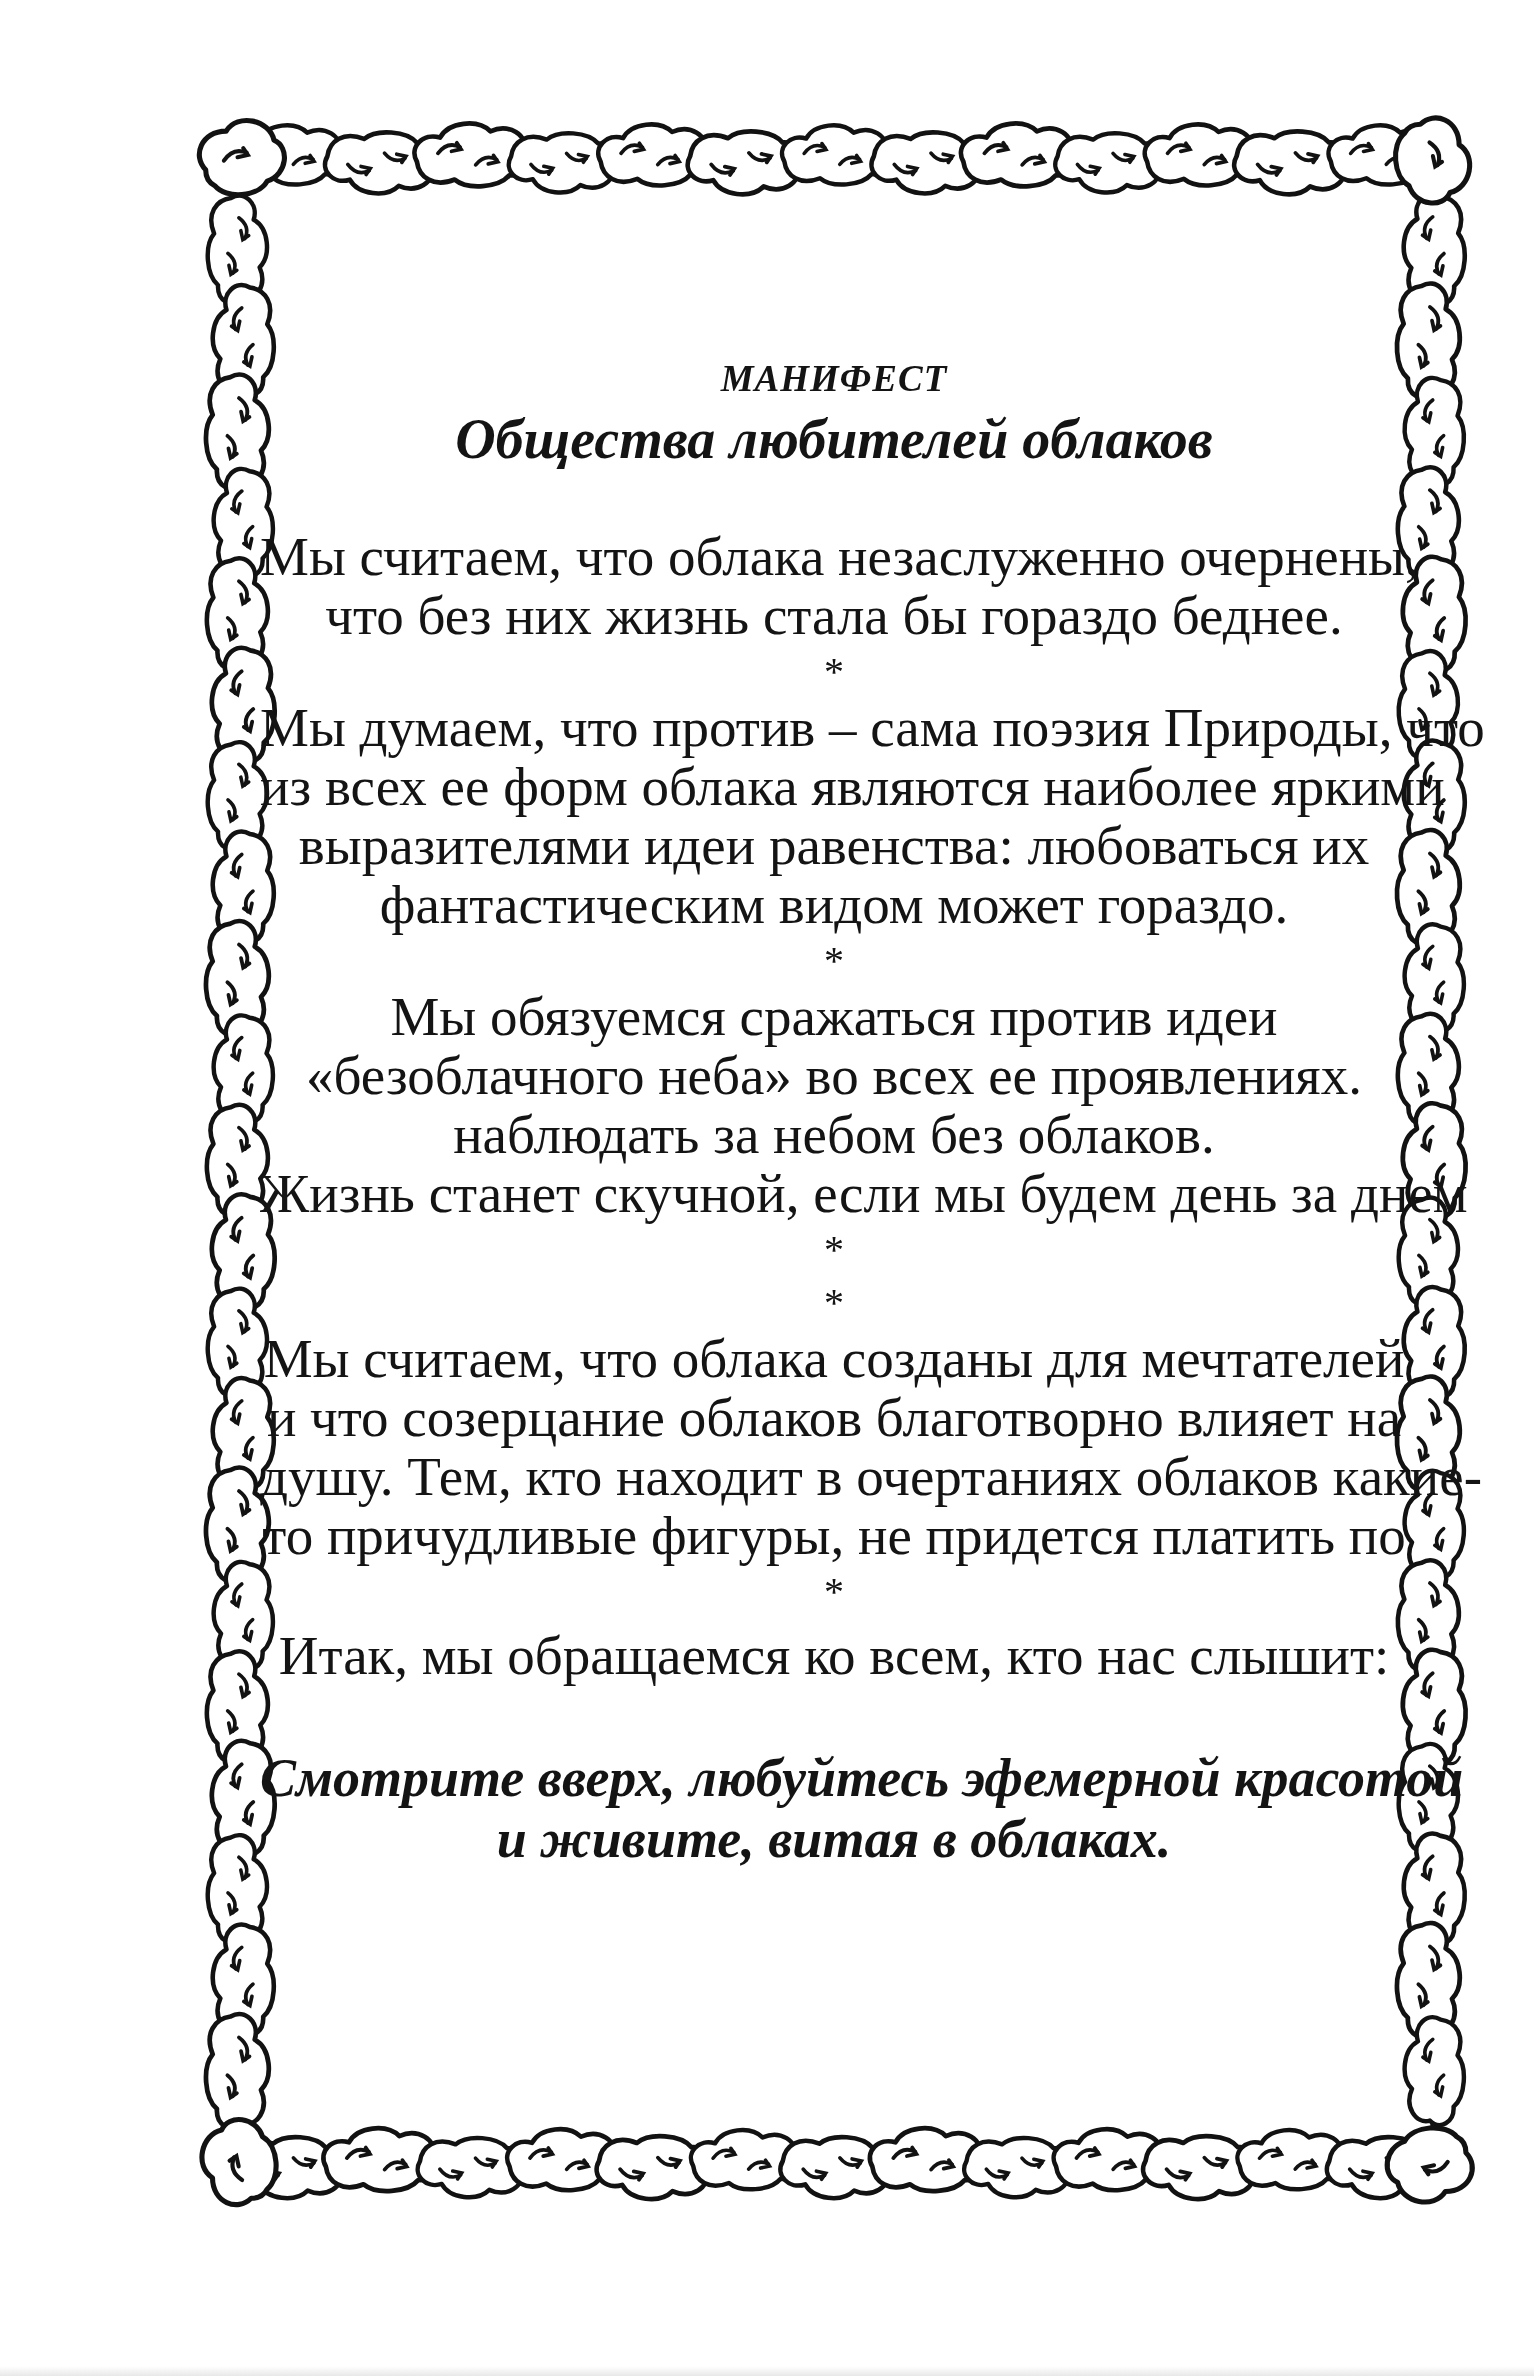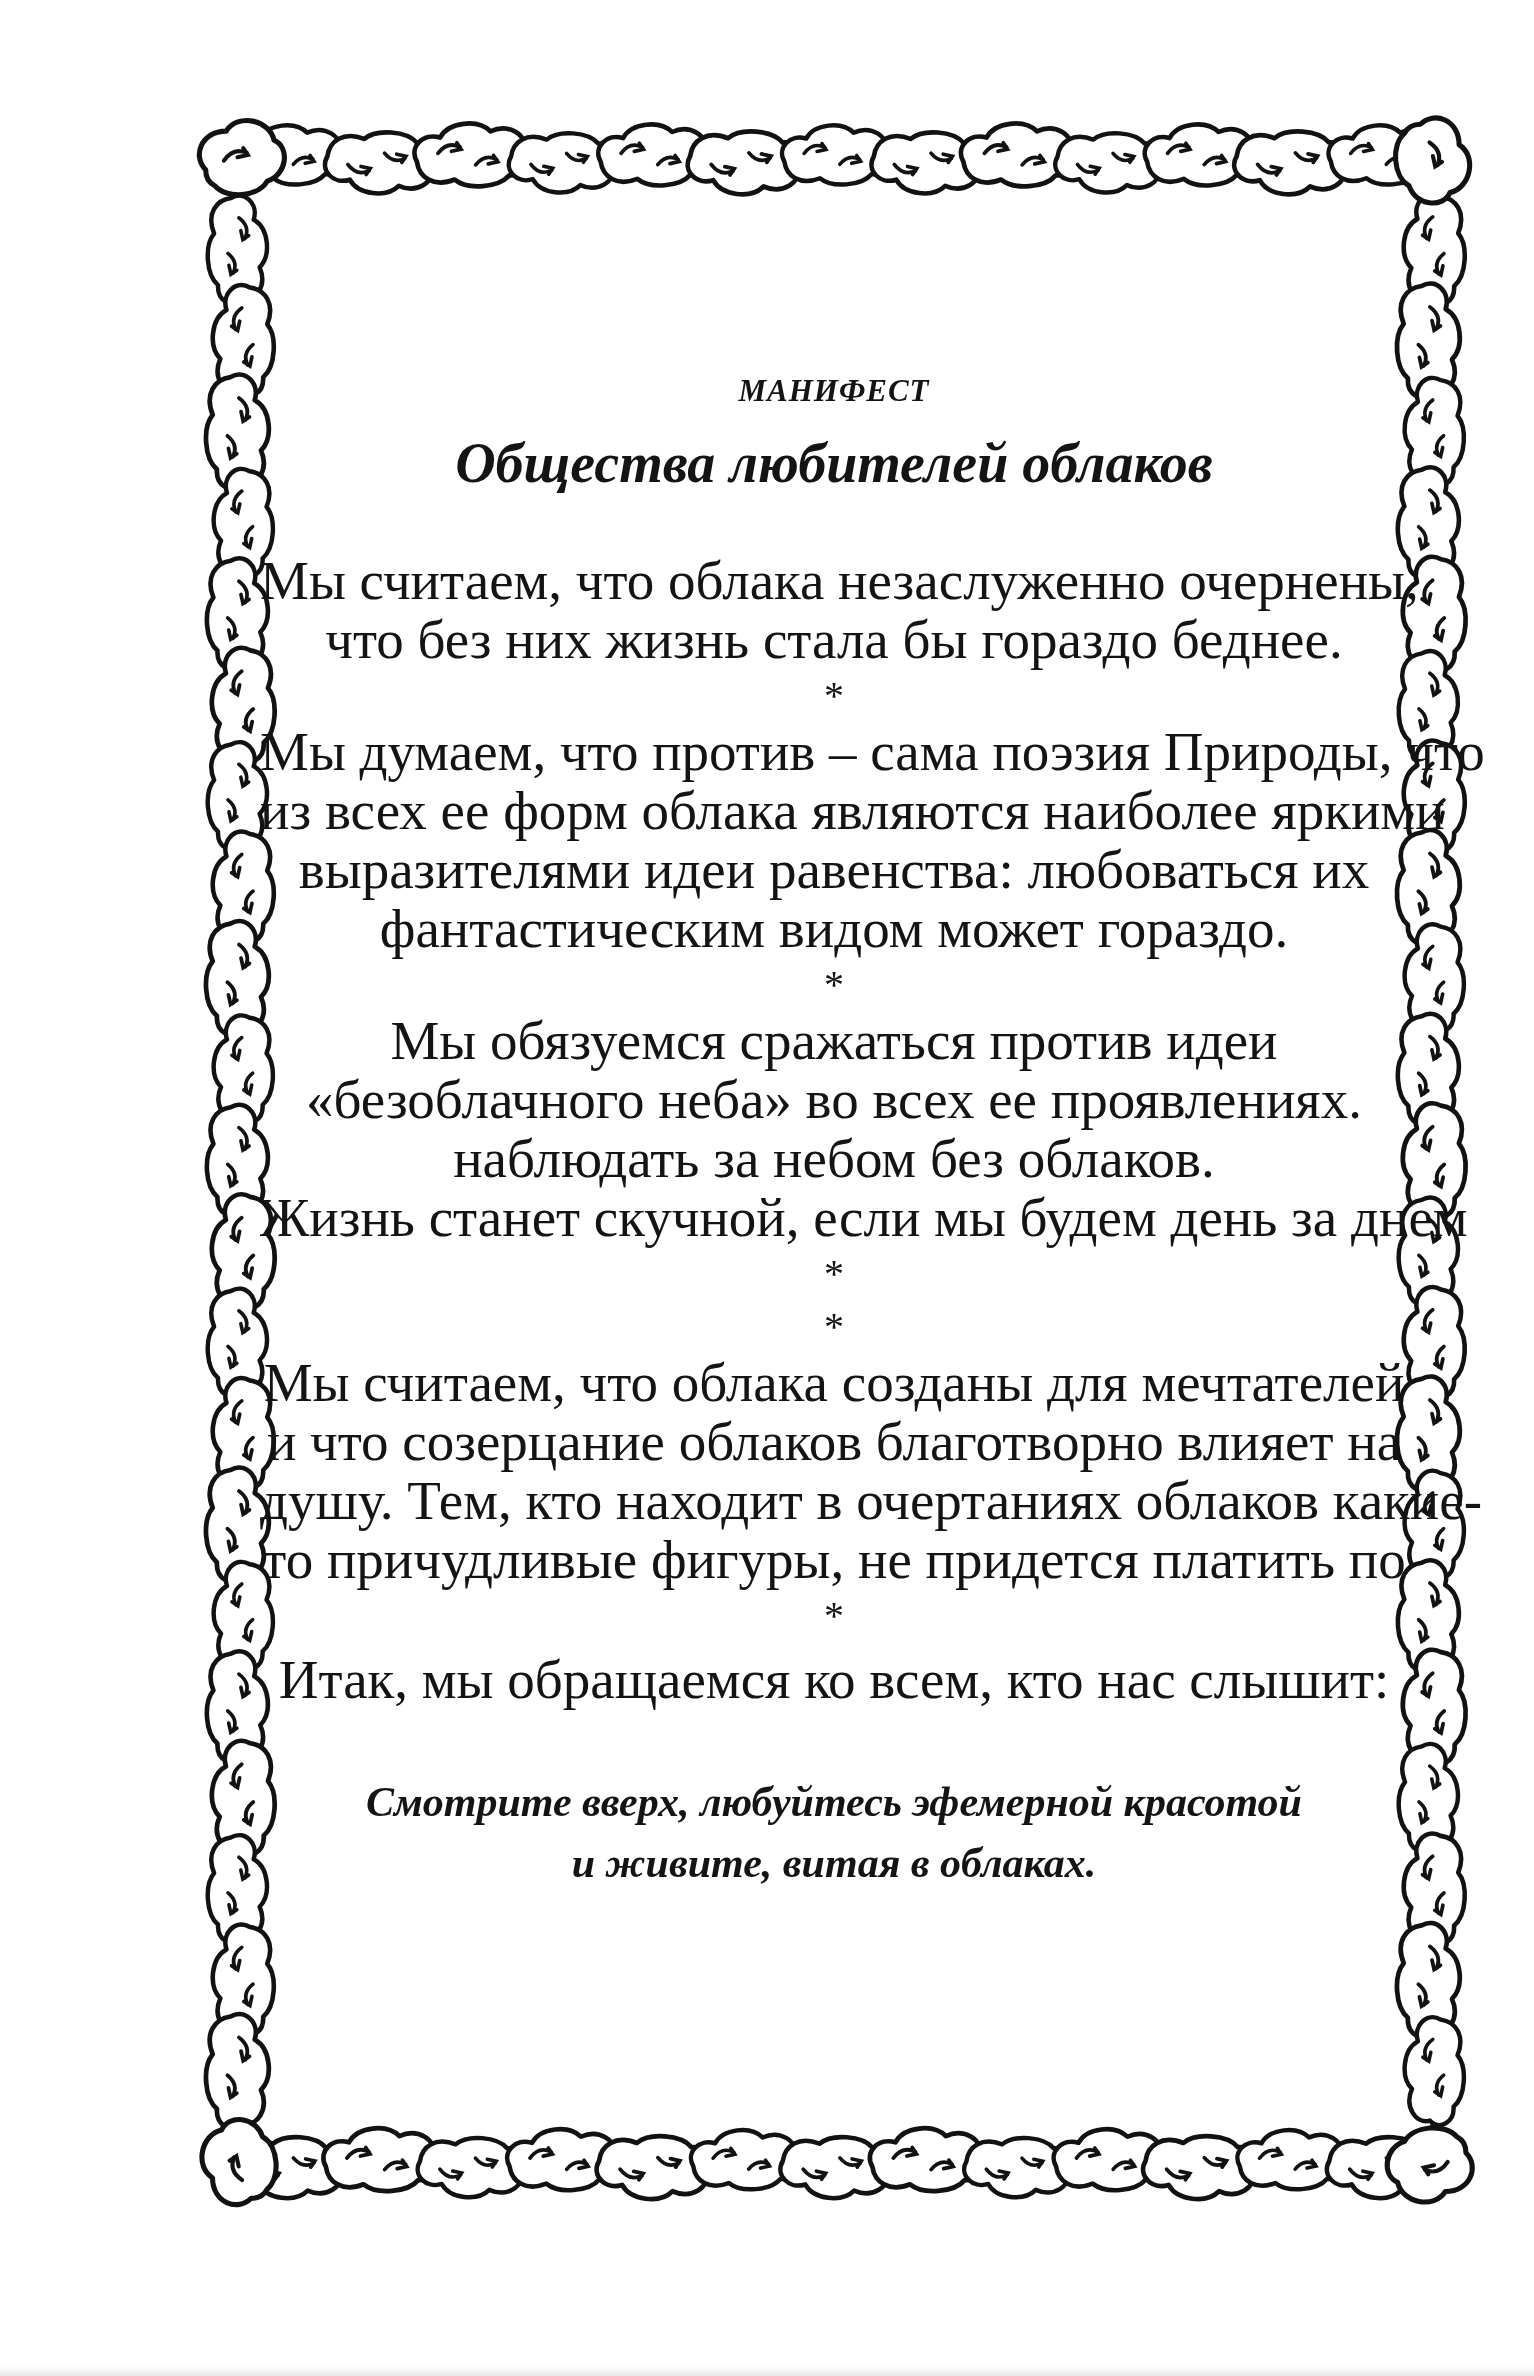--- a/index.html
+++ b/index.html
@@ -15,40 +15,40 @@
   .cloud-fill{fill:#ffffff;stroke:#121212;stroke-width:4.5;stroke-linejoin:round;}
   .tick{fill:none;stroke:#121212;stroke-width:3.6;stroke-linecap:round;}
 
   .content{
     position:absolute;
     left:260px;top:348px;width:1148px;
     text-align:center;
     color:#141414;
   }
   .title{
-    margin:12px;
-    font-size:31px;line-height:61px;
+    margin:0;
+    font-size:37px;line-height:61px;
     font-weight:bold;font-style:italic;
     letter-spacing:1px;
   }
   .subtitle{
     margin:0 0 57px 0;
     font-size:56px;line-height:61px;
     font-weight:bold;font-style:italic;
   }
   .block-paragraph{margin:0;}
   .pline{font-size:55px;line-height:59px;white-space:nowrap;}
   .block-separator{
     font-size:40px;line-height:53px;height:53px;
     color:#141414;
   }
   .block-appeal{margin:6px 0 0 0;}
   .block-appeal .pline{line-height:63px;}
   .block-motto{margin-top:61px;font-weight:bold;font-style:italic;}
-  .block-motto .pline{font-size:42px;line-height:61px;}
+  .block-motto .pline{font-size:54px;line-height:61px;}
   .scan-smudge{
     position:absolute;left:0;bottom:0;width:100%;height:10px;
     background:linear-gradient(to bottom, rgba(255,255,255,0), rgba(190,190,190,.35));
   }
 </style>
 </head>
 <body>
 
 <div class="page">
 

